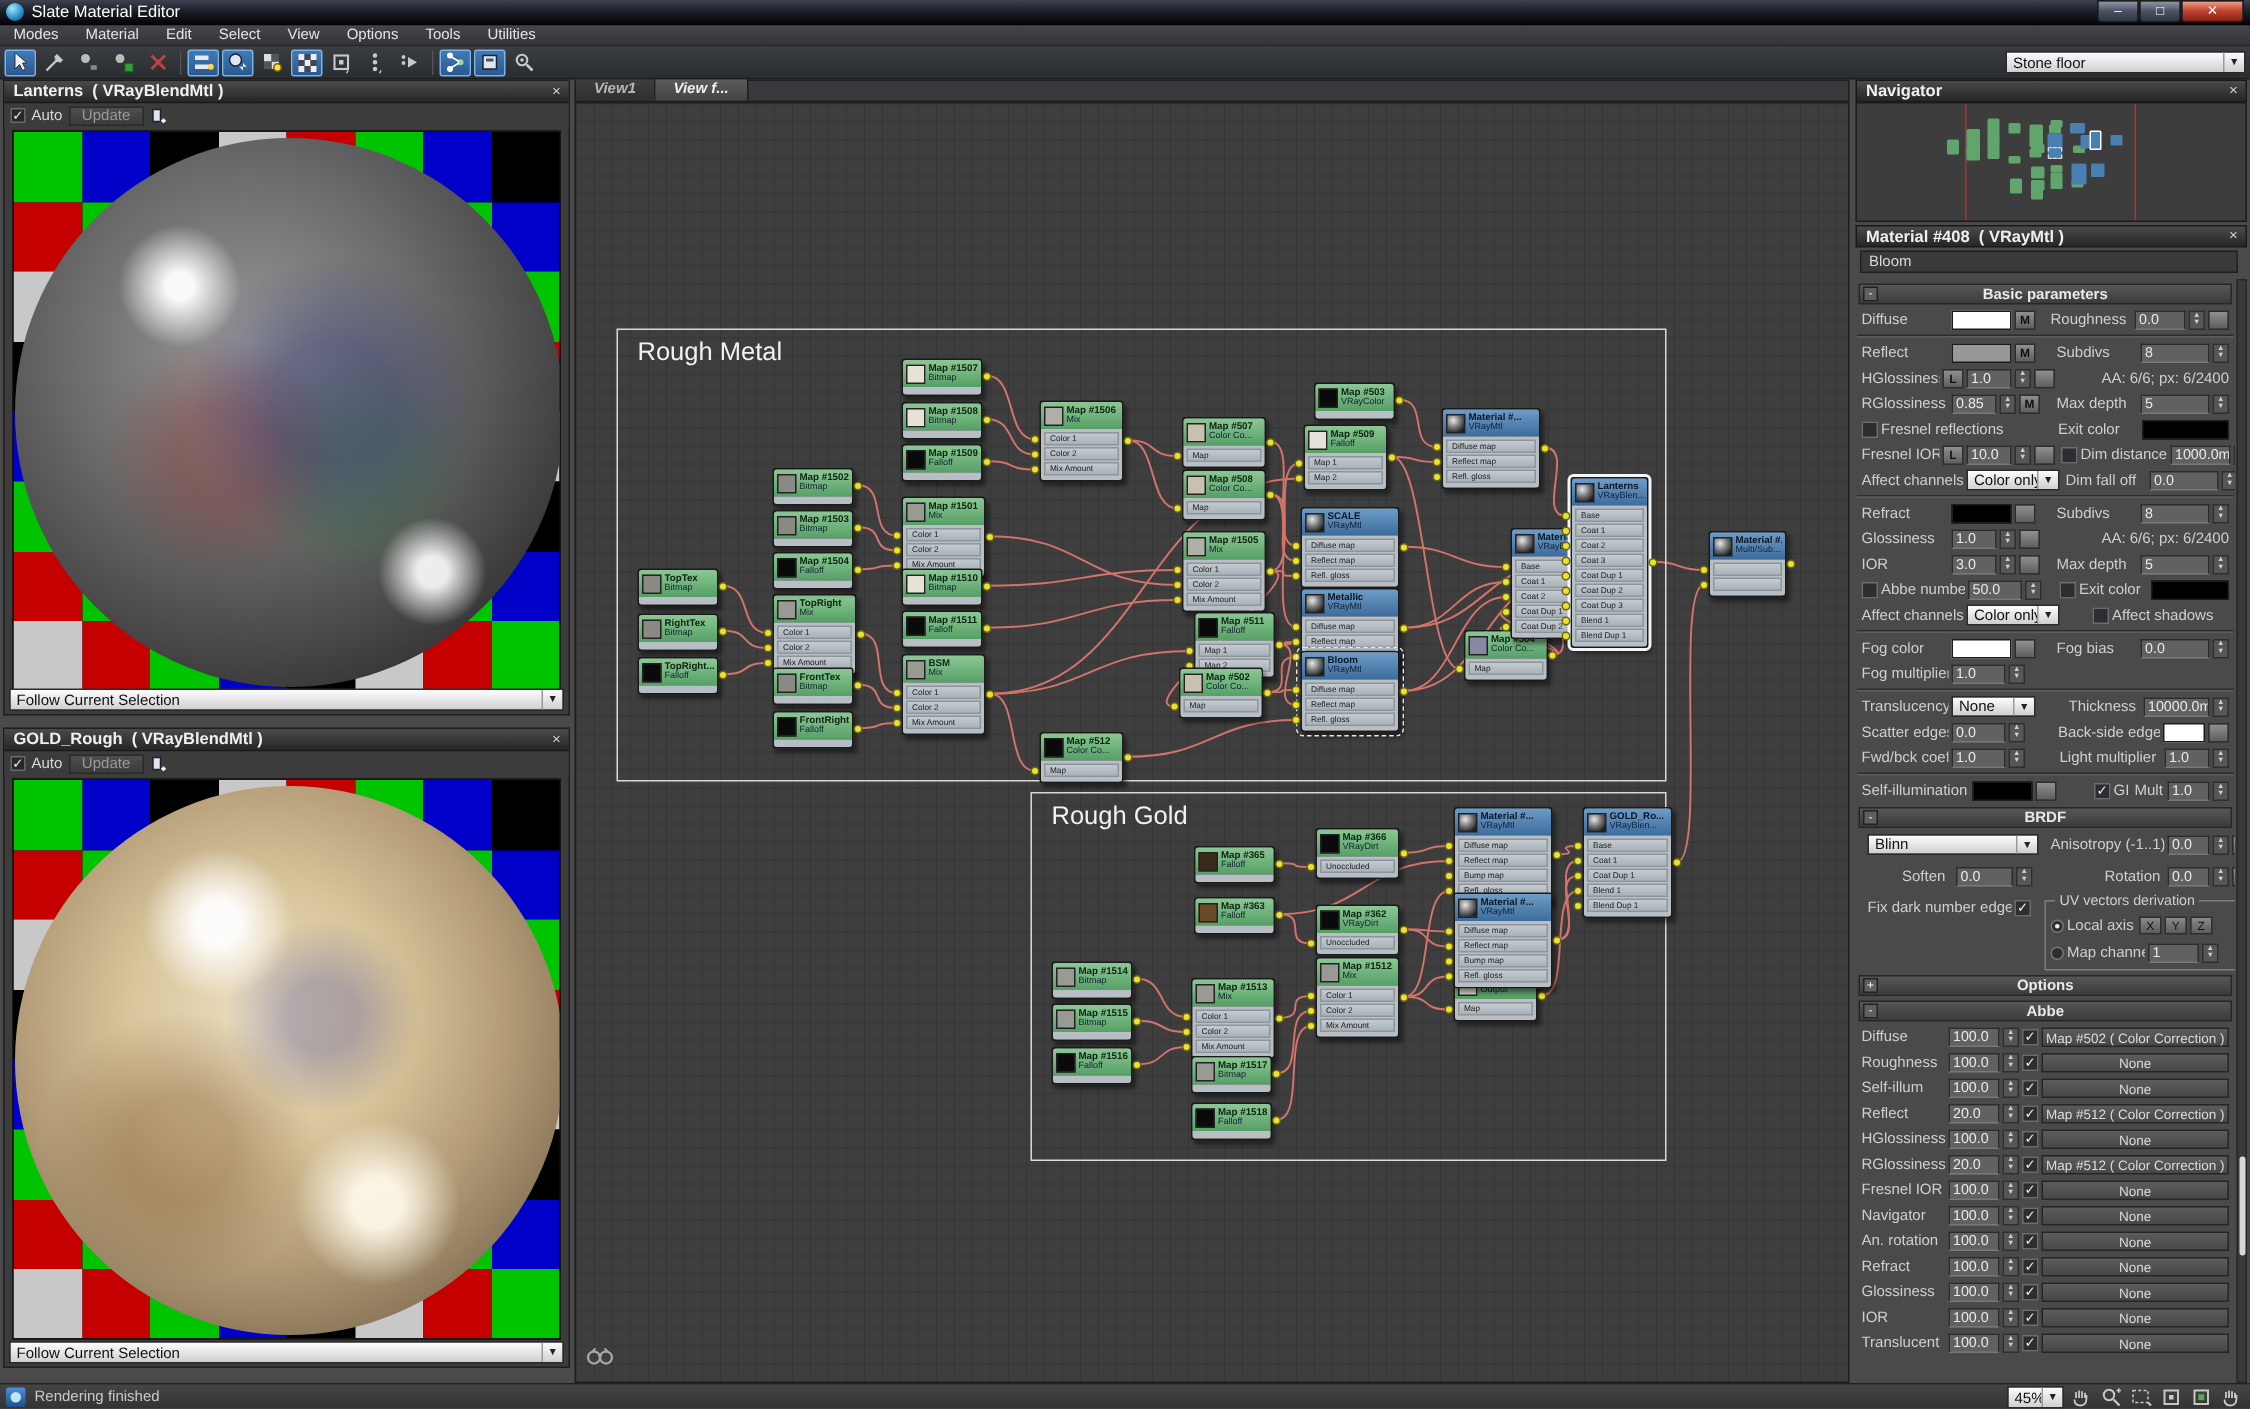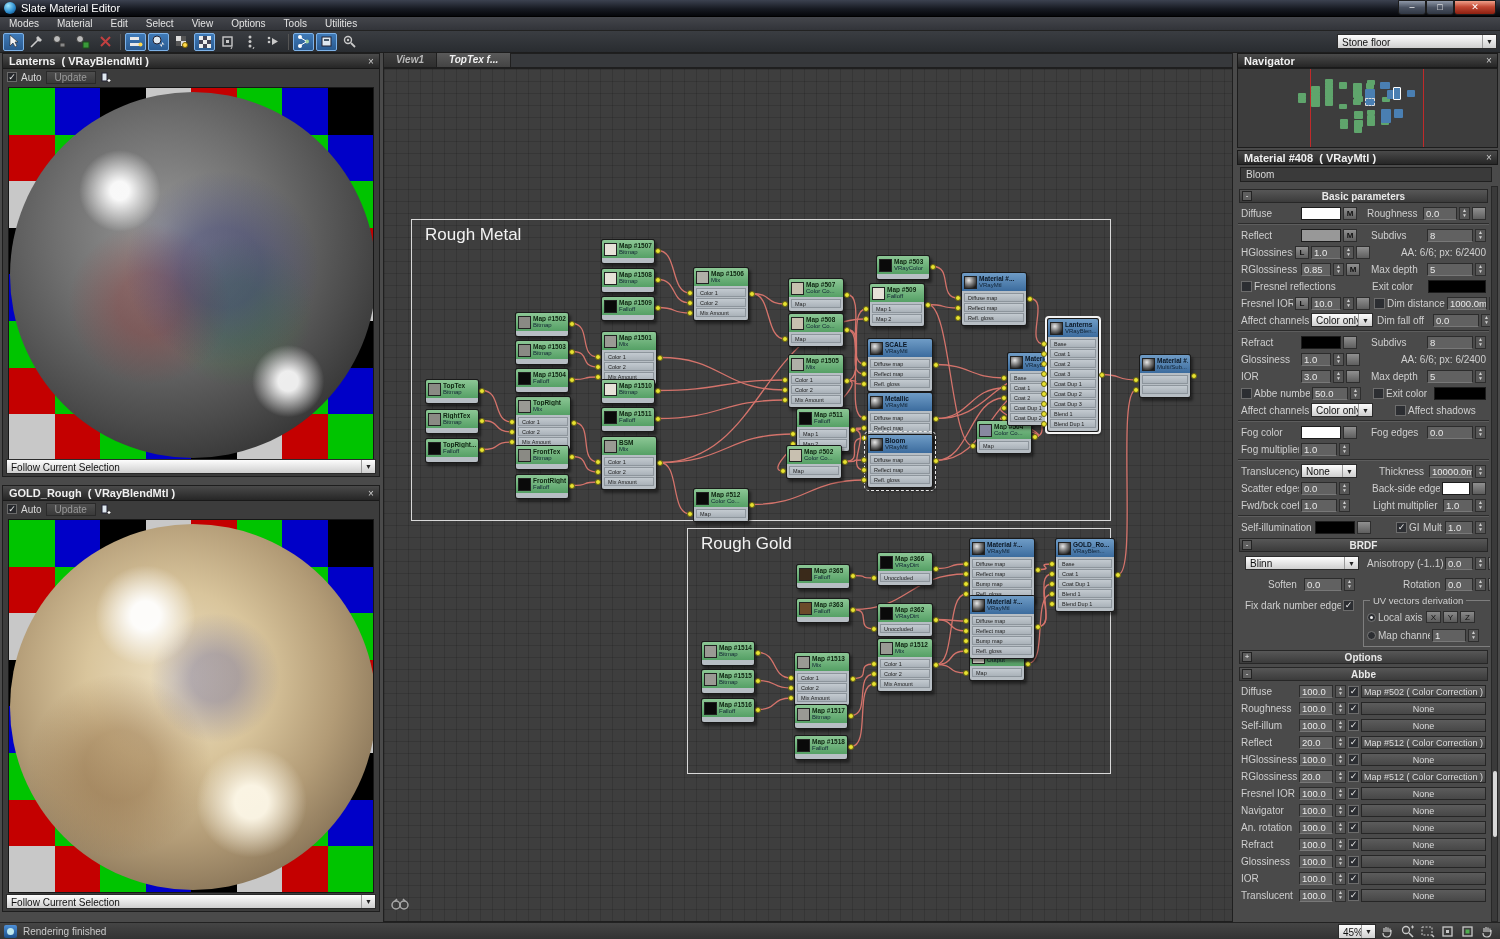--- a/index.html
+++ b/index.html
@@ -444,21 +444,21 @@
       </div>
       <div class="fsel combo" style="top: 408px;">
         <span class="ctxt">Follow Current Selection</span>
         <span class="carr">▼</span>
       </div>
     </div>
   </div>
 
 <div class="abs" id="tabbar">
     <span class="tab">View1</span>
-    <span class="tab active">TopTex f...</span>
+    <span class="tab active">View f...</span>
   </div>
 <div class="abs" id="canvas">
   <svg id="wires" width="850" height="854">
       <path d="M274 181.5 C294 181.5 286 224 306 224" fill="none" stroke="#d4736b" stroke-width="1.3"></path>
       <path d="M274 210.5 C294 210.5 286 234 306 234" fill="none" stroke="#d4736b" stroke-width="1.3"></path>
       <path d="M274 238.5 C294 238.5 286 244 306 244" fill="none" stroke="#d4736b" stroke-width="1.3"></path>
       <path d="M188 254.5 C208 254.5 194 288 214 288" fill="none" stroke="#d4736b" stroke-width="1.3"></path>
       <path d="M188 282.5 C208 282.5 194 298 214 298" fill="none" stroke="#d4736b" stroke-width="1.3"></path>
       <path d="M188 310.5 C208 310.5 194 308 214 308" fill="none" stroke="#d4736b" stroke-width="1.3"></path>
       <path d="M98 321.5 C118 321.5 108 353 128 353" fill="none" stroke="#d4736b" stroke-width="1.3"></path>
@@ -1421,21 +1421,21 @@
       <span class="fx"></span>
       <span class="pchk"></span>
       <span class="plbl" style="width: 78px;">Affect shadows</span>
     </div>
     <div class="pdiv"></div>
     <div class="prow">
       <span class="plbl" style="width: 58px;">Fog color</span>
       <span class="psw" style="width: 40px; background: rgb(255, 255, 255);"></span>
       <span class="pbtn"></span>
       <span class="fx"></span>
-      <span class="plbl" style="width: 54px;">Fog edges</span>
+      <span class="plbl" style="width: 54px;">Fog bias</span>
       <span class="pfld" style="width: 46px;">0.0</span>
       <span class="pspn">▲<br>▼</span>
     </div>
     <div class="prow">
       <span class="plbl" style="width: 58px;">Fog multiplier</span>
       <span class="pfld" style="width: 36px;">1.0</span>
       <span class="pspn">▲<br>▼</span>
     </div>
     <div class="pdiv"></div>
     <div class="prow">

